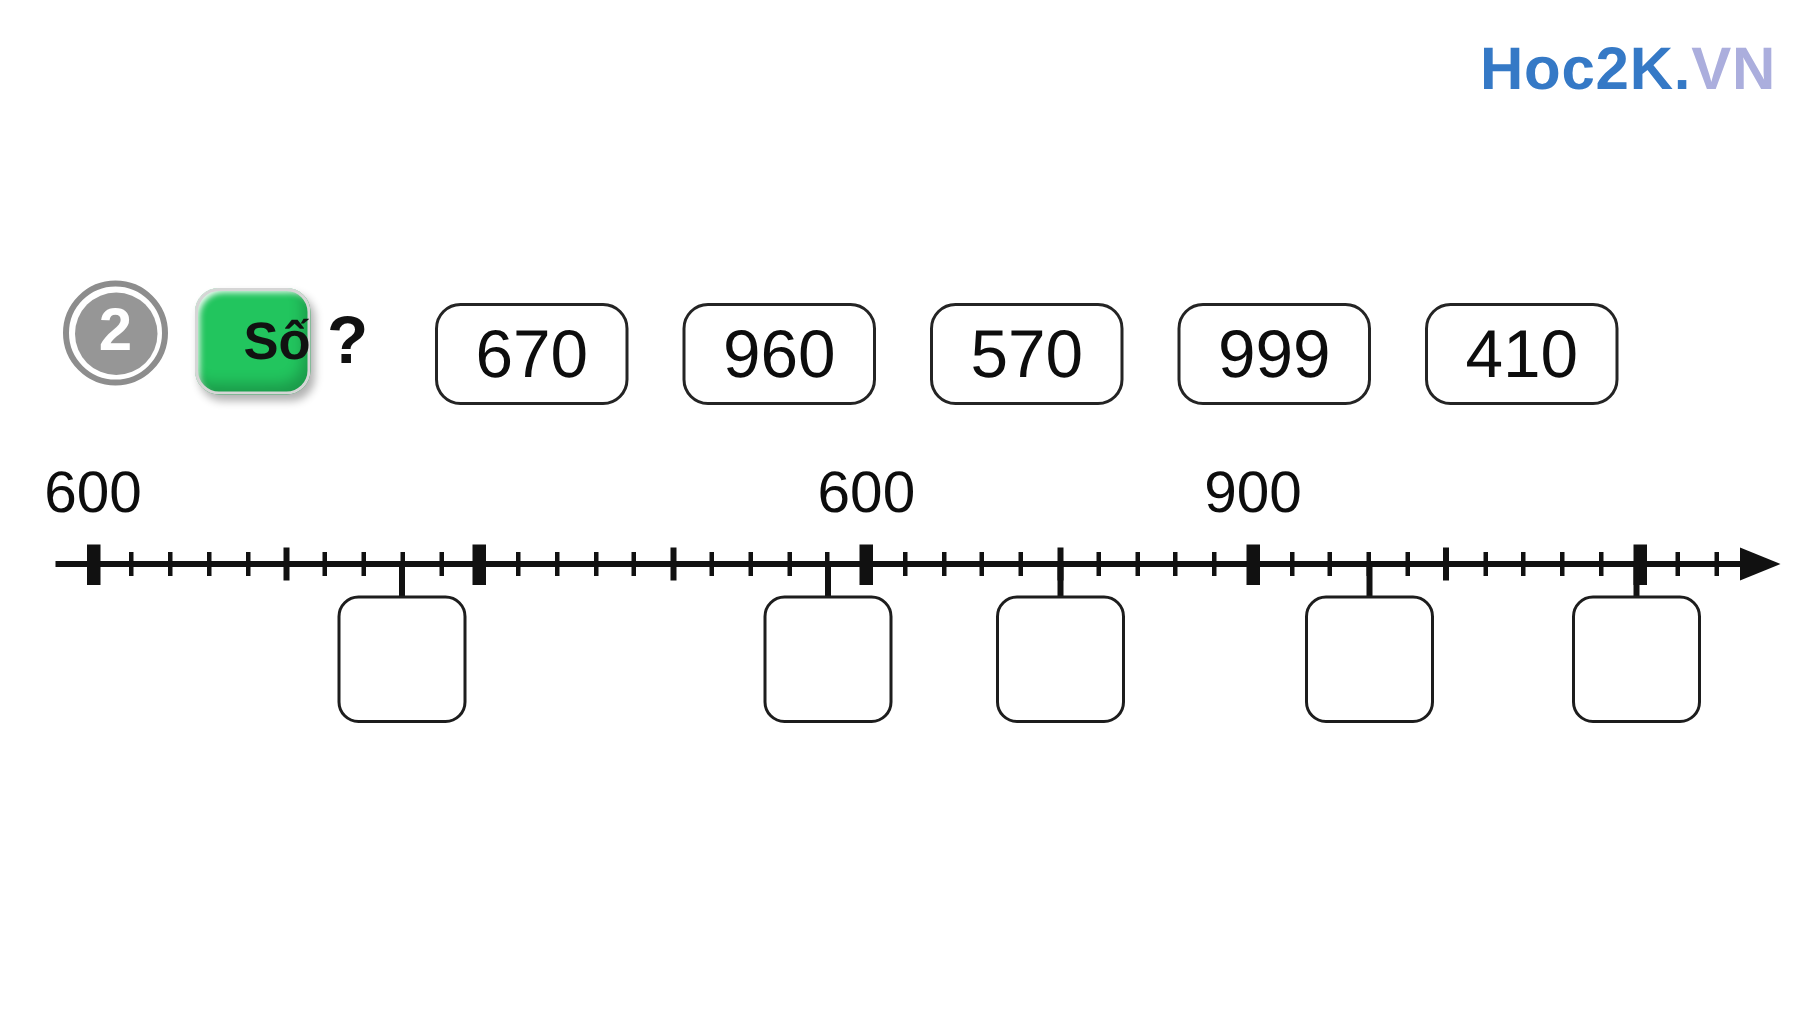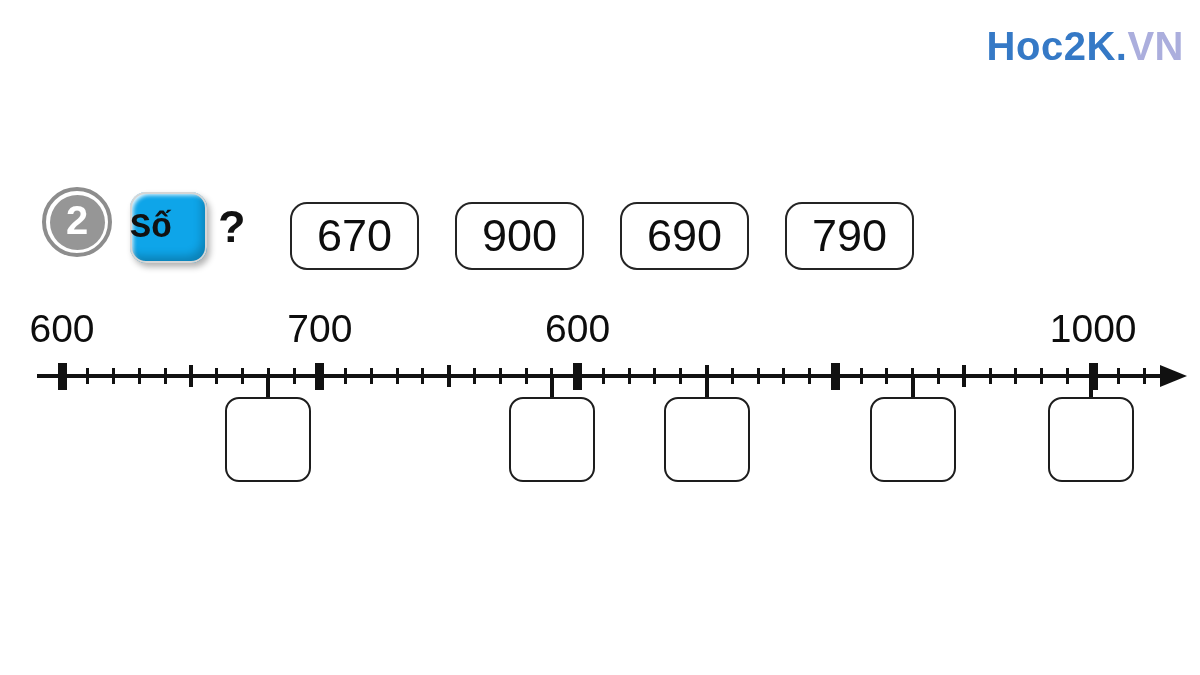--- a/index.html
+++ b/index.html
@@ -30,27 +30,27 @@
   .badge-core {
     width: 55px; height: 55px; border-radius: 50%;
     background: #969696; color: #ffffff;
     font-size: 40px; font-weight: bold;
     display: flex; align-items: center; justify-content: center;
     padding-bottom: 3px; box-sizing: border-box;
   }
   .keycap {
     position: absolute; left: 130px; top: 192px;
     width: 77px; height: 71px; border-radius: 16px;
-    background: #0ea5e9;
+    background: #22c55e;
     box-shadow:
       inset 0 0 0 2px #d6d6d6,
       inset -5px -7px 9px rgba(0,0,0,0.22),
       inset 3px 3px 4px rgba(255,255,255,0.95),
       3px 4px 6px rgba(0,0,0,0.30);
-    display: flex; align-items: center; justify-content: flex-start; font-family: Liberation Mono, monospace;
+    display: flex; align-items: center; justify-content: flex-end;
   }
   .keycap-label { font-size: 35px; font-weight: bold; color: #111; }
   .qmark {
     position: absolute; left: 218px; top: 201px;
     font-size: 45px; font-weight: bold; color: #111;
   }
 
   
   .cards {
     position: absolute; left: 290px; top: 202px;
@@ -105,23 +105,24 @@
   </div>
 
   <div class="keycap">
     <span class="keycap-label">Số</span>
   </div>
 
   <div class="qmark">?</div>
 
   <div class="cards">
       <div class="card">670</div>
-      <div class="card">900</div>
-      <div class="card">690</div>
-      <div class="card">790</div>
+      <div class="card">960</div>
+      <div class="card">570</div>
+      <div class="card">999</div>
+      <div class="card">410</div>
     </div>
 
   <div class="number-line">
     <div class="baseline"></div>
     <div class="arrowhead"></div>
   <div class="tick major" style="left: 57.5px;"></div>
       <div class="tick minor" style="left: 86.28px;"></div>
       <div class="tick minor" style="left: 112.06px;"></div>
       <div class="tick minor" style="left: 137.84px;"></div>
       <div class="tick minor" style="left: 163.62px;"></div>
@@ -157,23 +158,22 @@
       <div class="tick minor" style="left: 937.02px;"></div>
       <div class="tick medium" style="left: 962.3px;"></div>
       <div class="tick minor" style="left: 988.58px;"></div>
       <div class="tick minor" style="left: 1014.36px;"></div>
       <div class="tick minor" style="left: 1040.14px;"></div>
       <div class="tick minor" style="left: 1065.92px;"></div>
       <div class="tick major" style="left: 1088.7px;"></div>
       <div class="tick minor" style="left: 1117.48px;"></div>
       <div class="tick minor" style="left: 1143.26px;"></div>
       <div class="nl-label" style="left: -8px;">600</div>
-      <div class="nl-label" style="left: 249.8px;">700</div>
       <div class="nl-label" style="left: 507.6px;">600</div>
-      <div class="nl-label" style="left: 1023.2px;">1000</div>
+      <div class="nl-label" style="left: 765.4px;">900</div>
       <div class="connector" style="left: 266.24px;"></div>
       <div class="answer-box" style="left: 225.24px;"></div>
       <div class="connector" style="left: 549.82px;"></div>
       <div class="answer-box" style="left: 508.82px;"></div>
       <div class="connector" style="left: 704.5px;"></div>
       <div class="answer-box" style="left: 663.5px;"></div>
       <div class="connector" style="left: 910.74px;"></div>
       <div class="answer-box" style="left: 869.74px;"></div>
       <div class="connector" style="left: 1088.62px;"></div>
       <div class="answer-box" style="left: 1047.62px;"></div>

